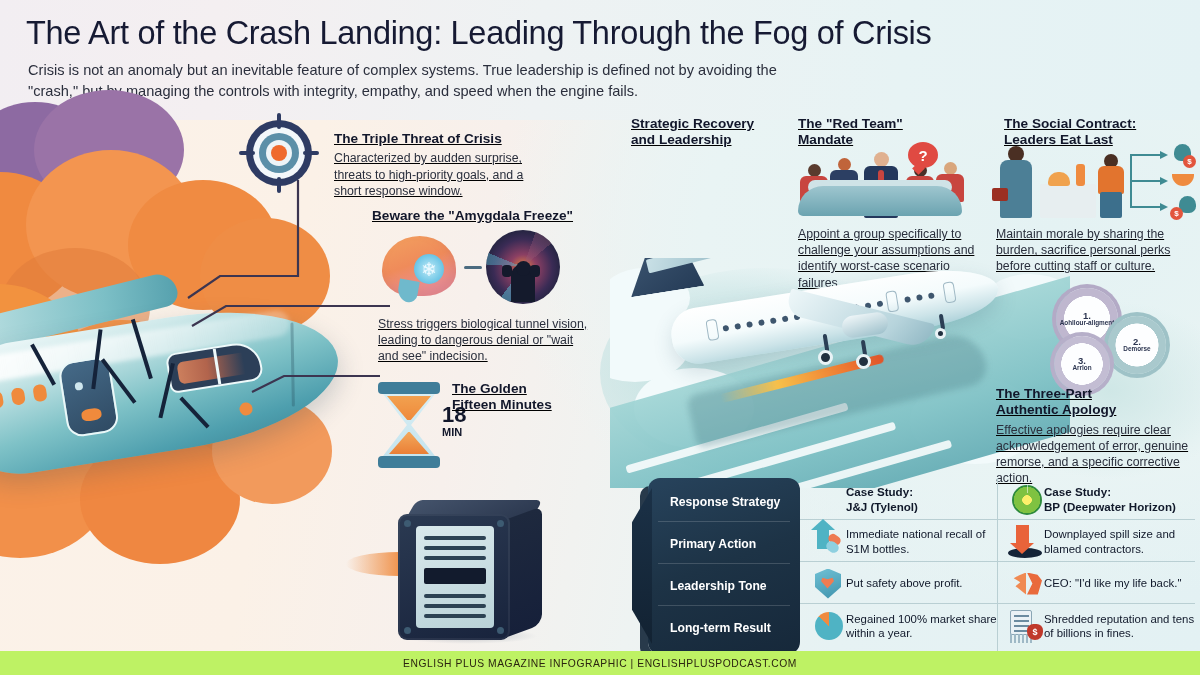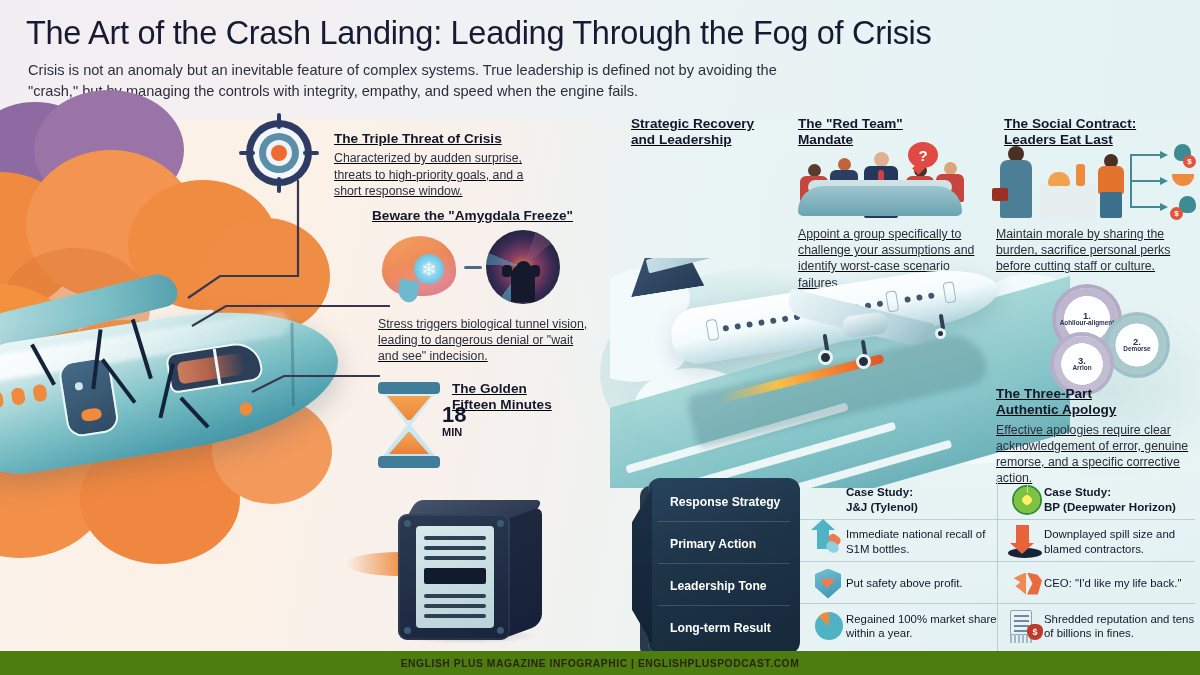--- a/index.html
+++ b/index.html
@@ -336,23 +336,23 @@
     border:1.4px solid #8aa6b5; border-radius:2px;}
   .ic-docl{ position:absolute; left:3px; width:15px; height:1.8px; background:#6b8ba0;}
   .ic-shred{ position:absolute; left:4px; top:25px; width:22px; height:9px;
     background:repeating-linear-gradient(90deg,#9fb9c6 0 2px,transparent 2px 4px);}
   .ic-bag{ position:absolute; left:21px; top:15px; width:16px; height:16px; background:#c0392b;
     border-radius:40% 40% 50% 50%; color:#fff; font-size:9px; font-weight:bold;
     display:flex; align-items:center; justify-content:center;}
 
   
   .footer{
-    position:absolute; left:0; bottom:0; width:1200px; height:24px; background:#4d7c0f;
+    position:absolute; left:0; bottom:0; width:1200px; height:24px; background:#bef264;
     display:flex; align-items:center; justify-content:center;
-    font-size:10.3px; font-weight:bold; color:#2b2410; letter-spacing:.55px;
+    font-size:10.3px; font-weight:normal; color:#2b2410; letter-spacing:.55px;
   }
 </style>
 </head>
 <body>
 
 <div id="stage">
 
   <div class="bg-base"></div>
   <div class="bg-topwash"></div>
   <div class="bg-blob-a"></div>

